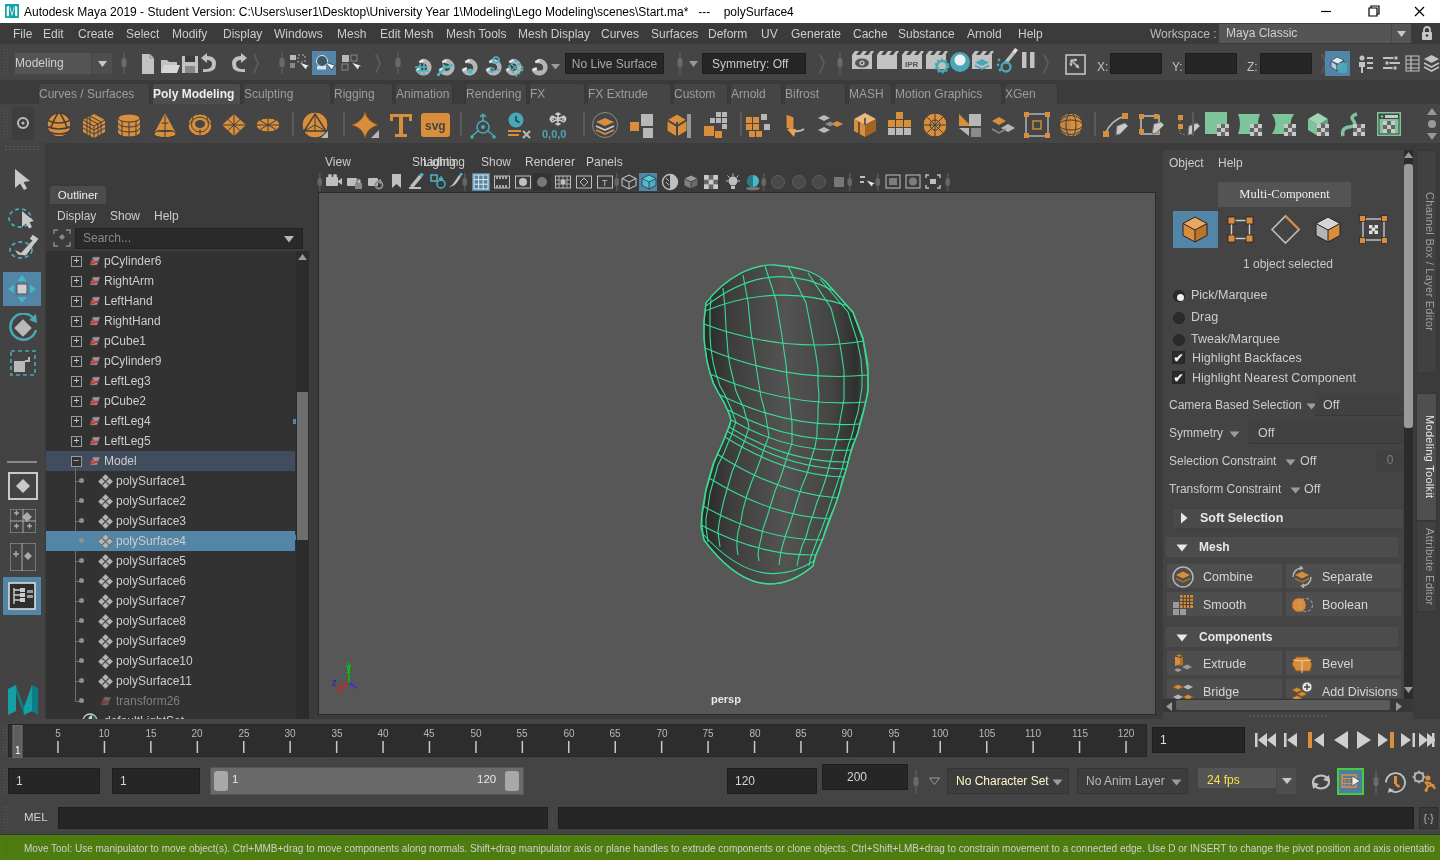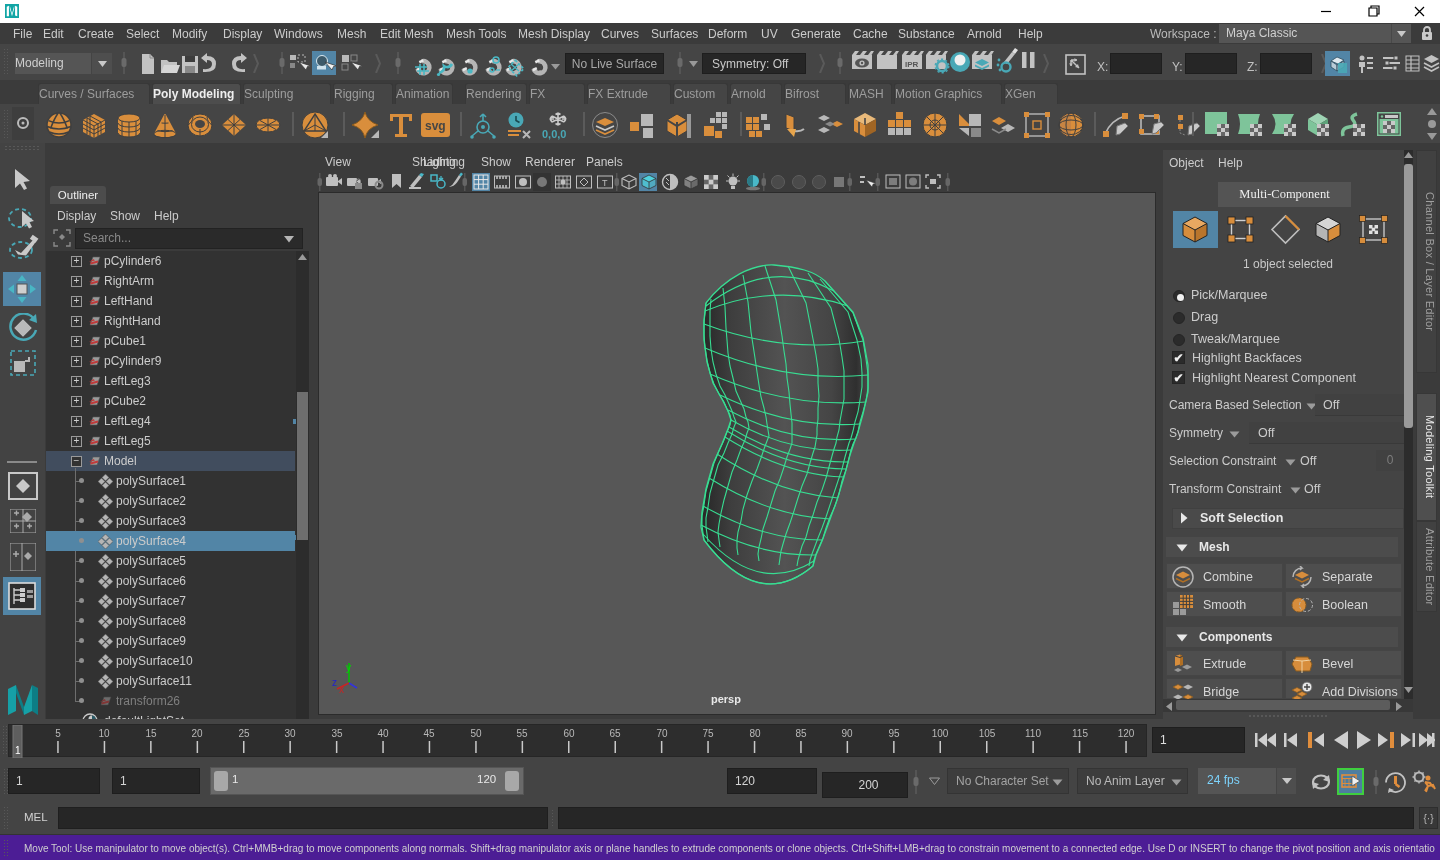--- a/index.html
+++ b/index.html
@@ -27,21 +27,21 @@
 #main{left:0;top:143px;width:1440px;height:576px;background:#3b3b3b;}
 #lefttools{left:0;top:0;width:45px;height:576px;background:#434343;}
 #outliner{left:46px;top:7px;width:264px;height:569px;}
 #viewport{left:317px;top:7px;width:840px;height:565px;}
 #rightpanel{left:1163px;top:7px;width:250px;height:569px;}
 #righttabs{left:1413px;top:0;width:27px;height:576px;background:#3b3b3b;}
 
 #timerow{left:0;top:719px;width:1440px;height:43px;background:#444444;}
 #rangerow{left:0;top:762px;width:1440px;height:40px;background:#444444;}
 #melrow{left:0;top:802px;width:1440px;height:32px;background:#444444;}
-#helpline{left:0;top:834px;width:1440px;height:26px;background:#4c1d95;border-top:1px solid #333;}
+#helpline{left:0;top:834px;width:1440px;height:26px;background:#4d7c0f;border-top:1px solid #333;}
 .darkfield{background:#262626;border:1px solid #1e1e1e;}
 .grip{position:absolute;width:6px;background-image:radial-gradient(#585858 1px,transparent 1px);background-size:3px 3px;}
 #outliner{background:#3b3b3b;font-size:12px;margin-top:36px;}
 #otree{left:0;top:65px;width:250px;height:485px;background:#323232;overflow:hidden;}
 .expbox{width:11px;height:11px;border:1px solid #9a9a9a;color:#cfcfcf;font-size:10px;line-height:8px;text-align:center;background:#323232;}
 .dot{width:5px;height:5px;border-radius:50%;background:#8f8f8f;}
 #viewport{background:#3b3b3b;}
 #vcanvas{left:1px;top:42px;width:838px;height:523px;background:#575757;border:1px solid #2b2b2b;}
 .vmenu{position:absolute;top:5px;font-size:12px;color:#cccccc;}
 #rightpanel{background:#444444;font-size:12px;color:#cccccc;}
@@ -54,20 +54,21 @@
 .cbx{position:absolute;width:13px;height:13px;background:#2b2b2b;border:1px solid #252525;color:#f0f0f0;font-size:12px;line-height:13px;text-align:center;font-weight:bold;}
 </style>
 </head>
 <body>
 <div id="page">
   <div class="abs" id="titlebar">
     <svg class="mayaicon" width="14" height="14" viewBox="0 0 16 16">
         <rect width="16" height="16" fill="#12a5a5"></rect>
         <path d="M2 14 V3 l2.5 -1 v12z M5.5 2 l2.5 9 v3 l-2.5 -9z M10.5 2 L8 11 v3 l2.5 -9z M11.5 2 l2.5 1 v11 l-2.5 -1z" fill="#ffffff"></path>
       </svg>
+    <div class="ttext">Autodesk Maya 2019 - Student Version: C:\Users\user1\Desktop\University Year 1\Modeling\Lego Modeling\scenes\Start.ma*&nbsp;&nbsp; ---&nbsp;&nbsp;&nbsp; polySurface4</div>
     <svg class="abs" style="left:1311px;top:0" width="129 " height="23" viewBox="0 0 129 23">
       <path d="M10 11.5 h10" stroke="#000" stroke-width="1.2"></path>
       <path d="M58 8 h8 v8 h-8z" fill="none" stroke="#000" stroke-width="1.2"></path>
       <path d="M60 8 v-2 h8 v8 h-2" fill="none" stroke="#000" stroke-width="1.2"></path>
       <path d="M104 7 l9 9 M113 7 l-9 9" stroke="#000" stroke-width="1.2"></path>
     </svg>
   </div>
   <div class="abs" id="menubar">
     <span class="mi" style="left:13px">File</span>
     <span class="mi" style="left:43px">Edit</span>
@@ -1490,35 +1491,35 @@
       <div class="grip" style="left:3px;top:6px;height:28px;"></div>
       <div class="abs darkfield" style="left:8px;top:6px;width:92px;height:26px;color:#d5d5d5;font-size:12px;line-height:25px;padding-left:7px;">1</div>
       <div class="abs darkfield" style="left:112px;top:6px;width:88px;height:26px;color:#d5d5d5;font-size:12px;line-height:25px;padding-left:7px;">1</div>
       <div class="abs" style="left:210px;top:5px;width:314px;height:28px;background:#6a6a6a;border:1px solid #555;">
   <div class="abs" style="left:3px;top:3px;width:14px;height:20px;background:#a8a8a8;border-radius:3px;"></div>
   <div class="abs" style="left:21px;top:5px;color:#e8e8e8;font-size:11.5px;">1</div>
   <div class="abs" style="left:266px;top:5px;color:#e8e8e8;font-size:11.5px;">120</div>
   <div class="abs" style="left:294px;top:3px;width:14px;height:20px;background:#a8a8a8;border-radius:3px;"></div>
 </div>
       <div class="abs darkfield" style="left:727px;top:6px;width:90px;height:26px;color:#d5d5d5;font-size:12px;line-height:25px;padding-left:7px;">120</div>
-      <div class="abs darkfield" style="left:822px;top:10px;width:86px;height:26px;color:#d5d5d5;font-size:12px;line-height:25px;padding-left:7px;text-align:center;">200</div>
+      <div class="abs darkfield" style="left:822px;top:2px;width:86px;height:26px;color:#d5d5d5;font-size:12px;line-height:25px;padding-left:24px;">200</div>
       <svg class="abs" style="left:912px;top:8px" width="8" height="24">
         <rect x="3" y="0" width="2" height="24" fill="#555"></rect>
         <rect x="1.5" y="7" width="5" height="9" rx="2" fill="#6a6a6a"></rect>
       </svg>
       <svg class="abs" style="left:928px;top:15px" width="13" height="9">
         <path d="M1.5 1 L11.5 1 L6.5 7.5z" fill="none" stroke="#9b9b9b"></path>
       </svg>
-      <div class="abs" style="left:947px;top:6px;width:122px;height:26px;background:#3d3d3d;border:1px solid #343434;color:#a3a3a3;font-size:12px;line-height:25px;padding-left:8px;">No Character Set<svg style="position:absolute;right:5px;top:10px" width="11" height="7">
+      <div class="abs" style="left:947px;top:6px;width:122px;height:26px;background:#3d3d3d;border:1px solid #343434;color:#fef9c3;font-size:12px;line-height:25px;padding-left:8px;">No Character Set<svg style="position:absolute;right:5px;top:10px" width="11" height="7">
           <path d="M0.5 0.5 L10.5 0.5 L5.5 6.5z" fill="#9b9b9b"></path>
         </svg></div>
       <div class="abs" style="left:1077px;top:6px;width:111px;height:26px;background:#3d3d3d;border:1px solid #343434;color:#b9b9b9;font-size:12px;line-height:25px;padding-left:8px;">No Anim Layer<svg style="position:absolute;right:5px;top:10px" width="11" height="7">
           <path d="M0.5 0.5 L10.5 0.5 L5.5 6.5z" fill="#9b9b9b"></path>
         </svg></div>
-      <div class="abs" style="left:1198px;top:6px;width:78px;height:26px;background:#555555;color:#7dd3fc;font-size:12px;line-height:25px;padding-left:9px;">24 fps</div>
+      <div class="abs" style="left:1198px;top:6px;width:78px;height:20px;background:#555555;color:#fde047;font-size:12px;line-height:25px;padding-left:9px;">24 fps</div>
       <div class="abs" style="left:1276px;top:6px;width:20px;height:26px;background:#4e4e4e;border-left:1px solid #444;"><svg width="20" height="26">
           <path d="M5 10 L15 10 L10 16z" fill="#c8c8c8"></path>
         </svg></div>
       <svg class="abs" style="left:1308px;top:9px" width="26" height="22" viewBox="0 0 26 22">
         <path d="M5 11 a8 6.5 0 0 1 16 0 m0 0 a8 6.5 0 0 1 -16 0" fill="none" stroke="#c2c2c2" stroke-width="2.2"></path>
         <path d="M21 4 l1 7 -7 -2z" fill="#c2c2c2"></path>
         <path d="M5 18 l-1 -7 7 2z" fill="#c2c2c2"></path>
       </svg>
       <div class="abs" style="left:1337px;top:6px;width:27px;height:27px;background:#4f7ea0;border:2px solid #3fcf3f;">
 <svg width="23" height="23" viewBox="0 0 23 23">

